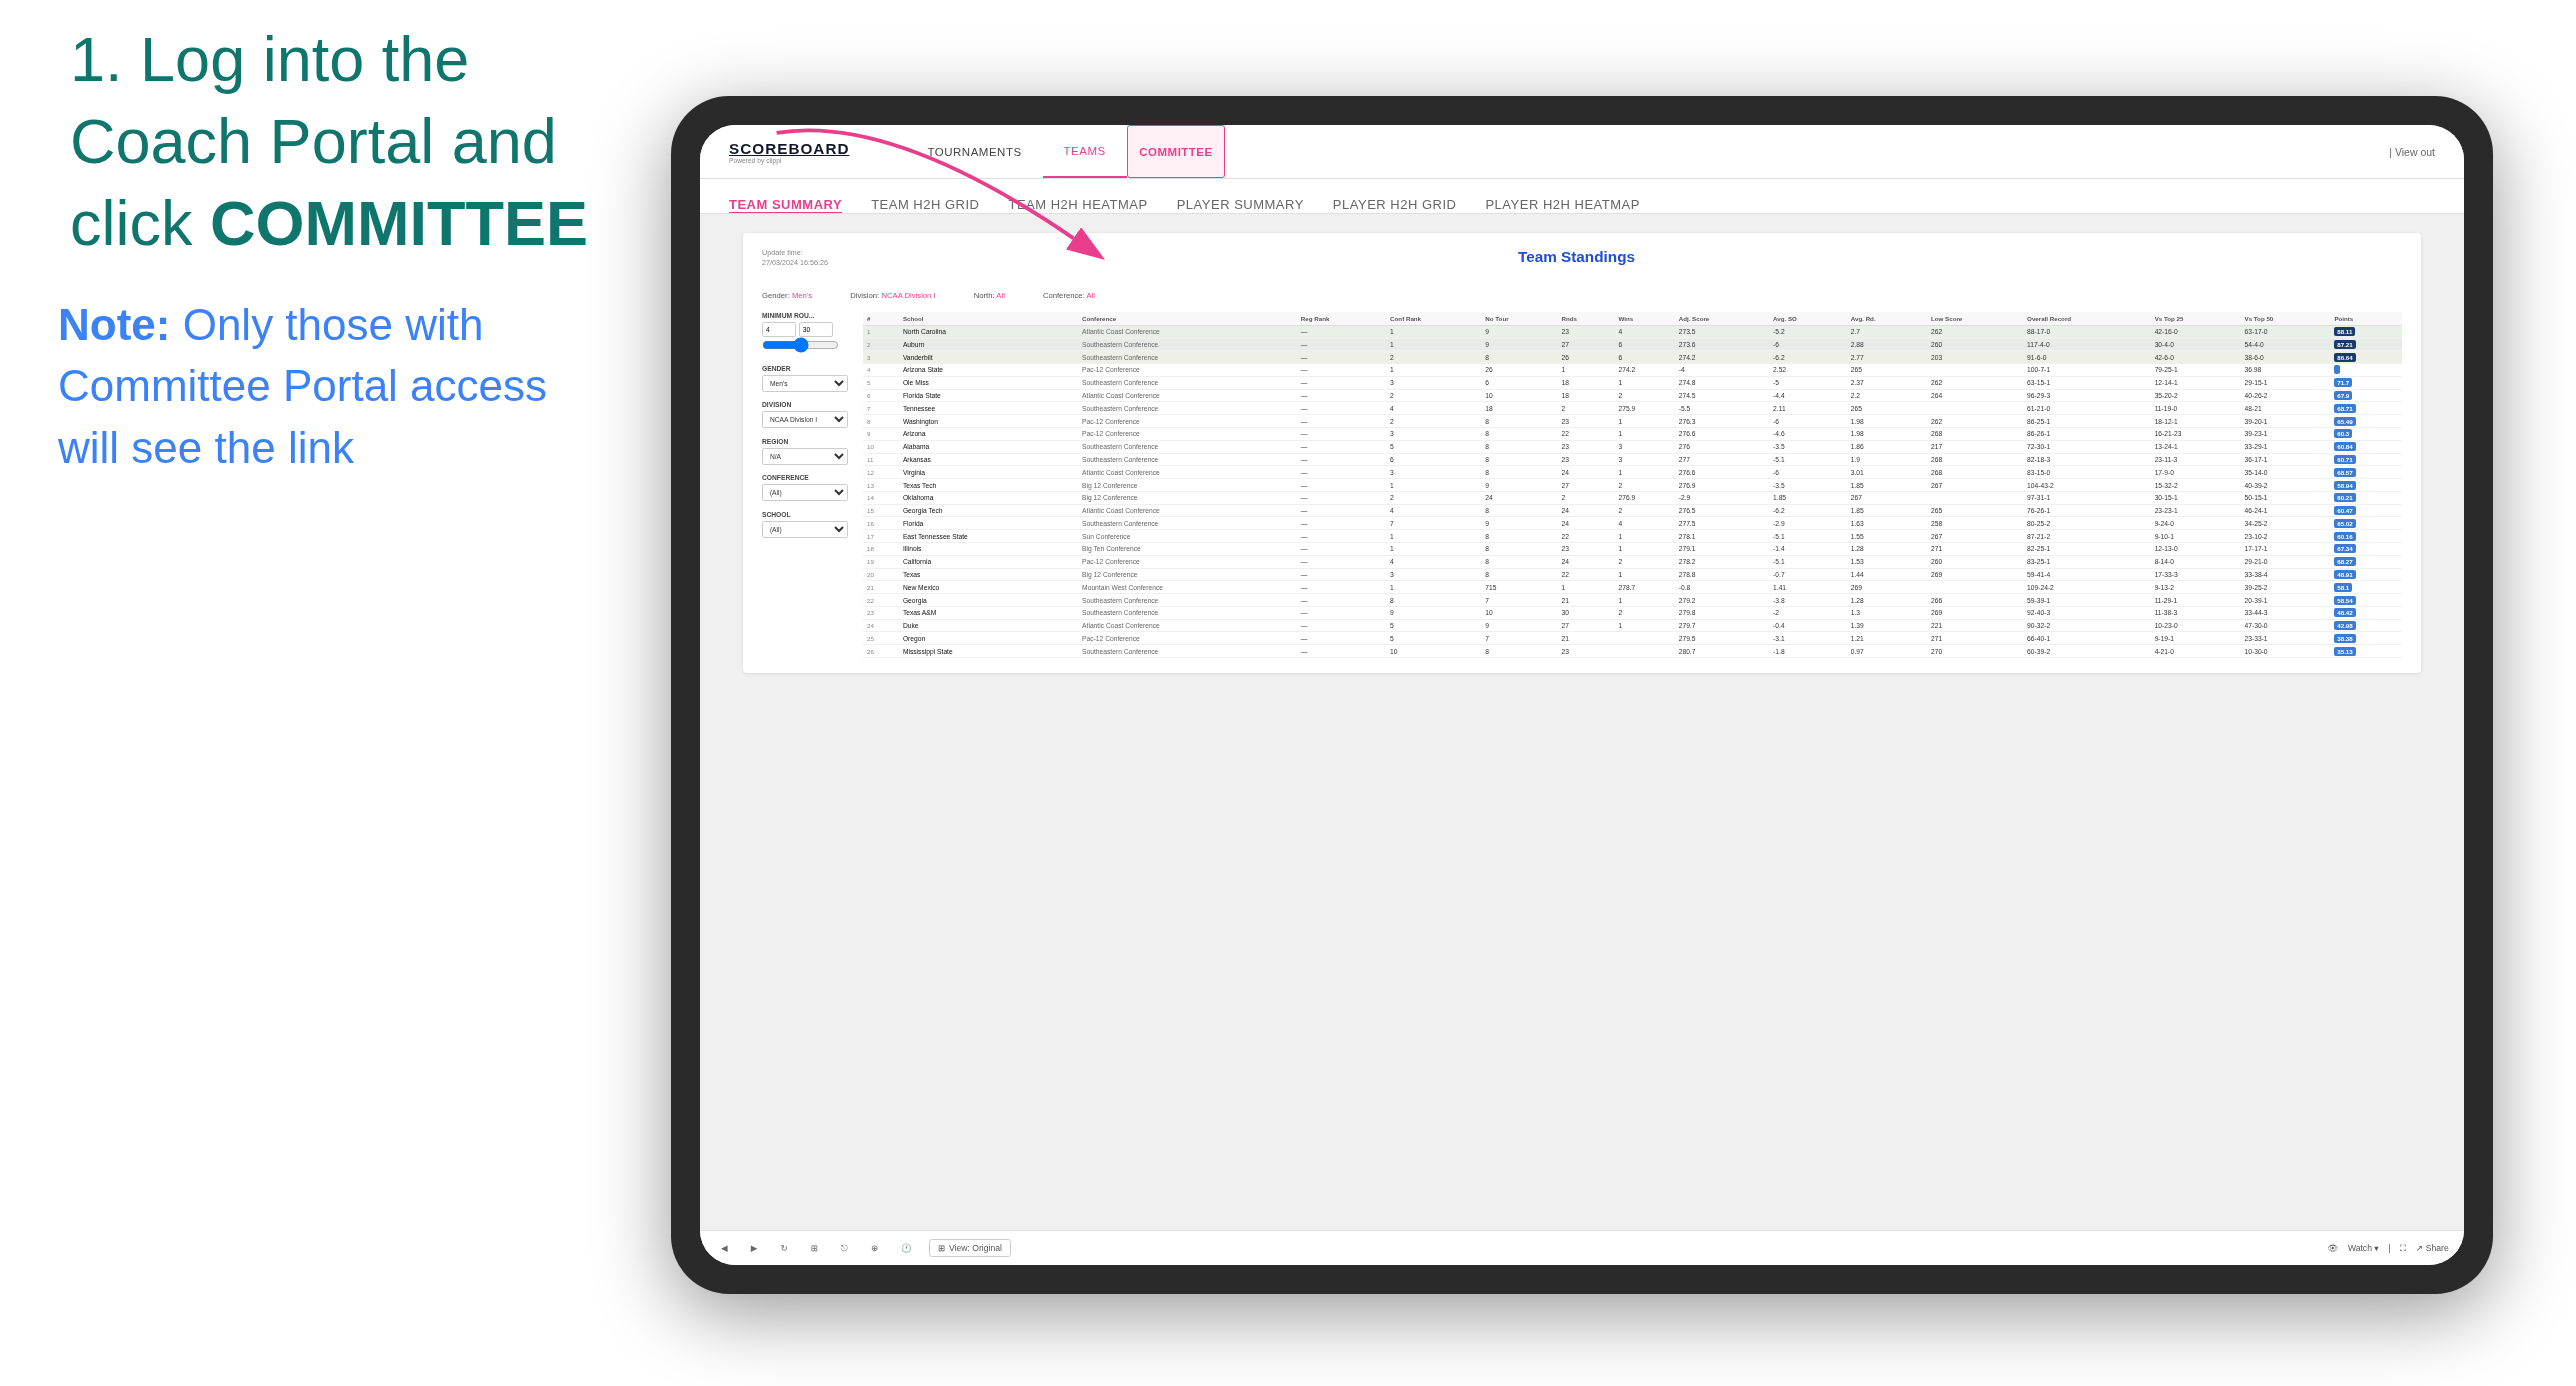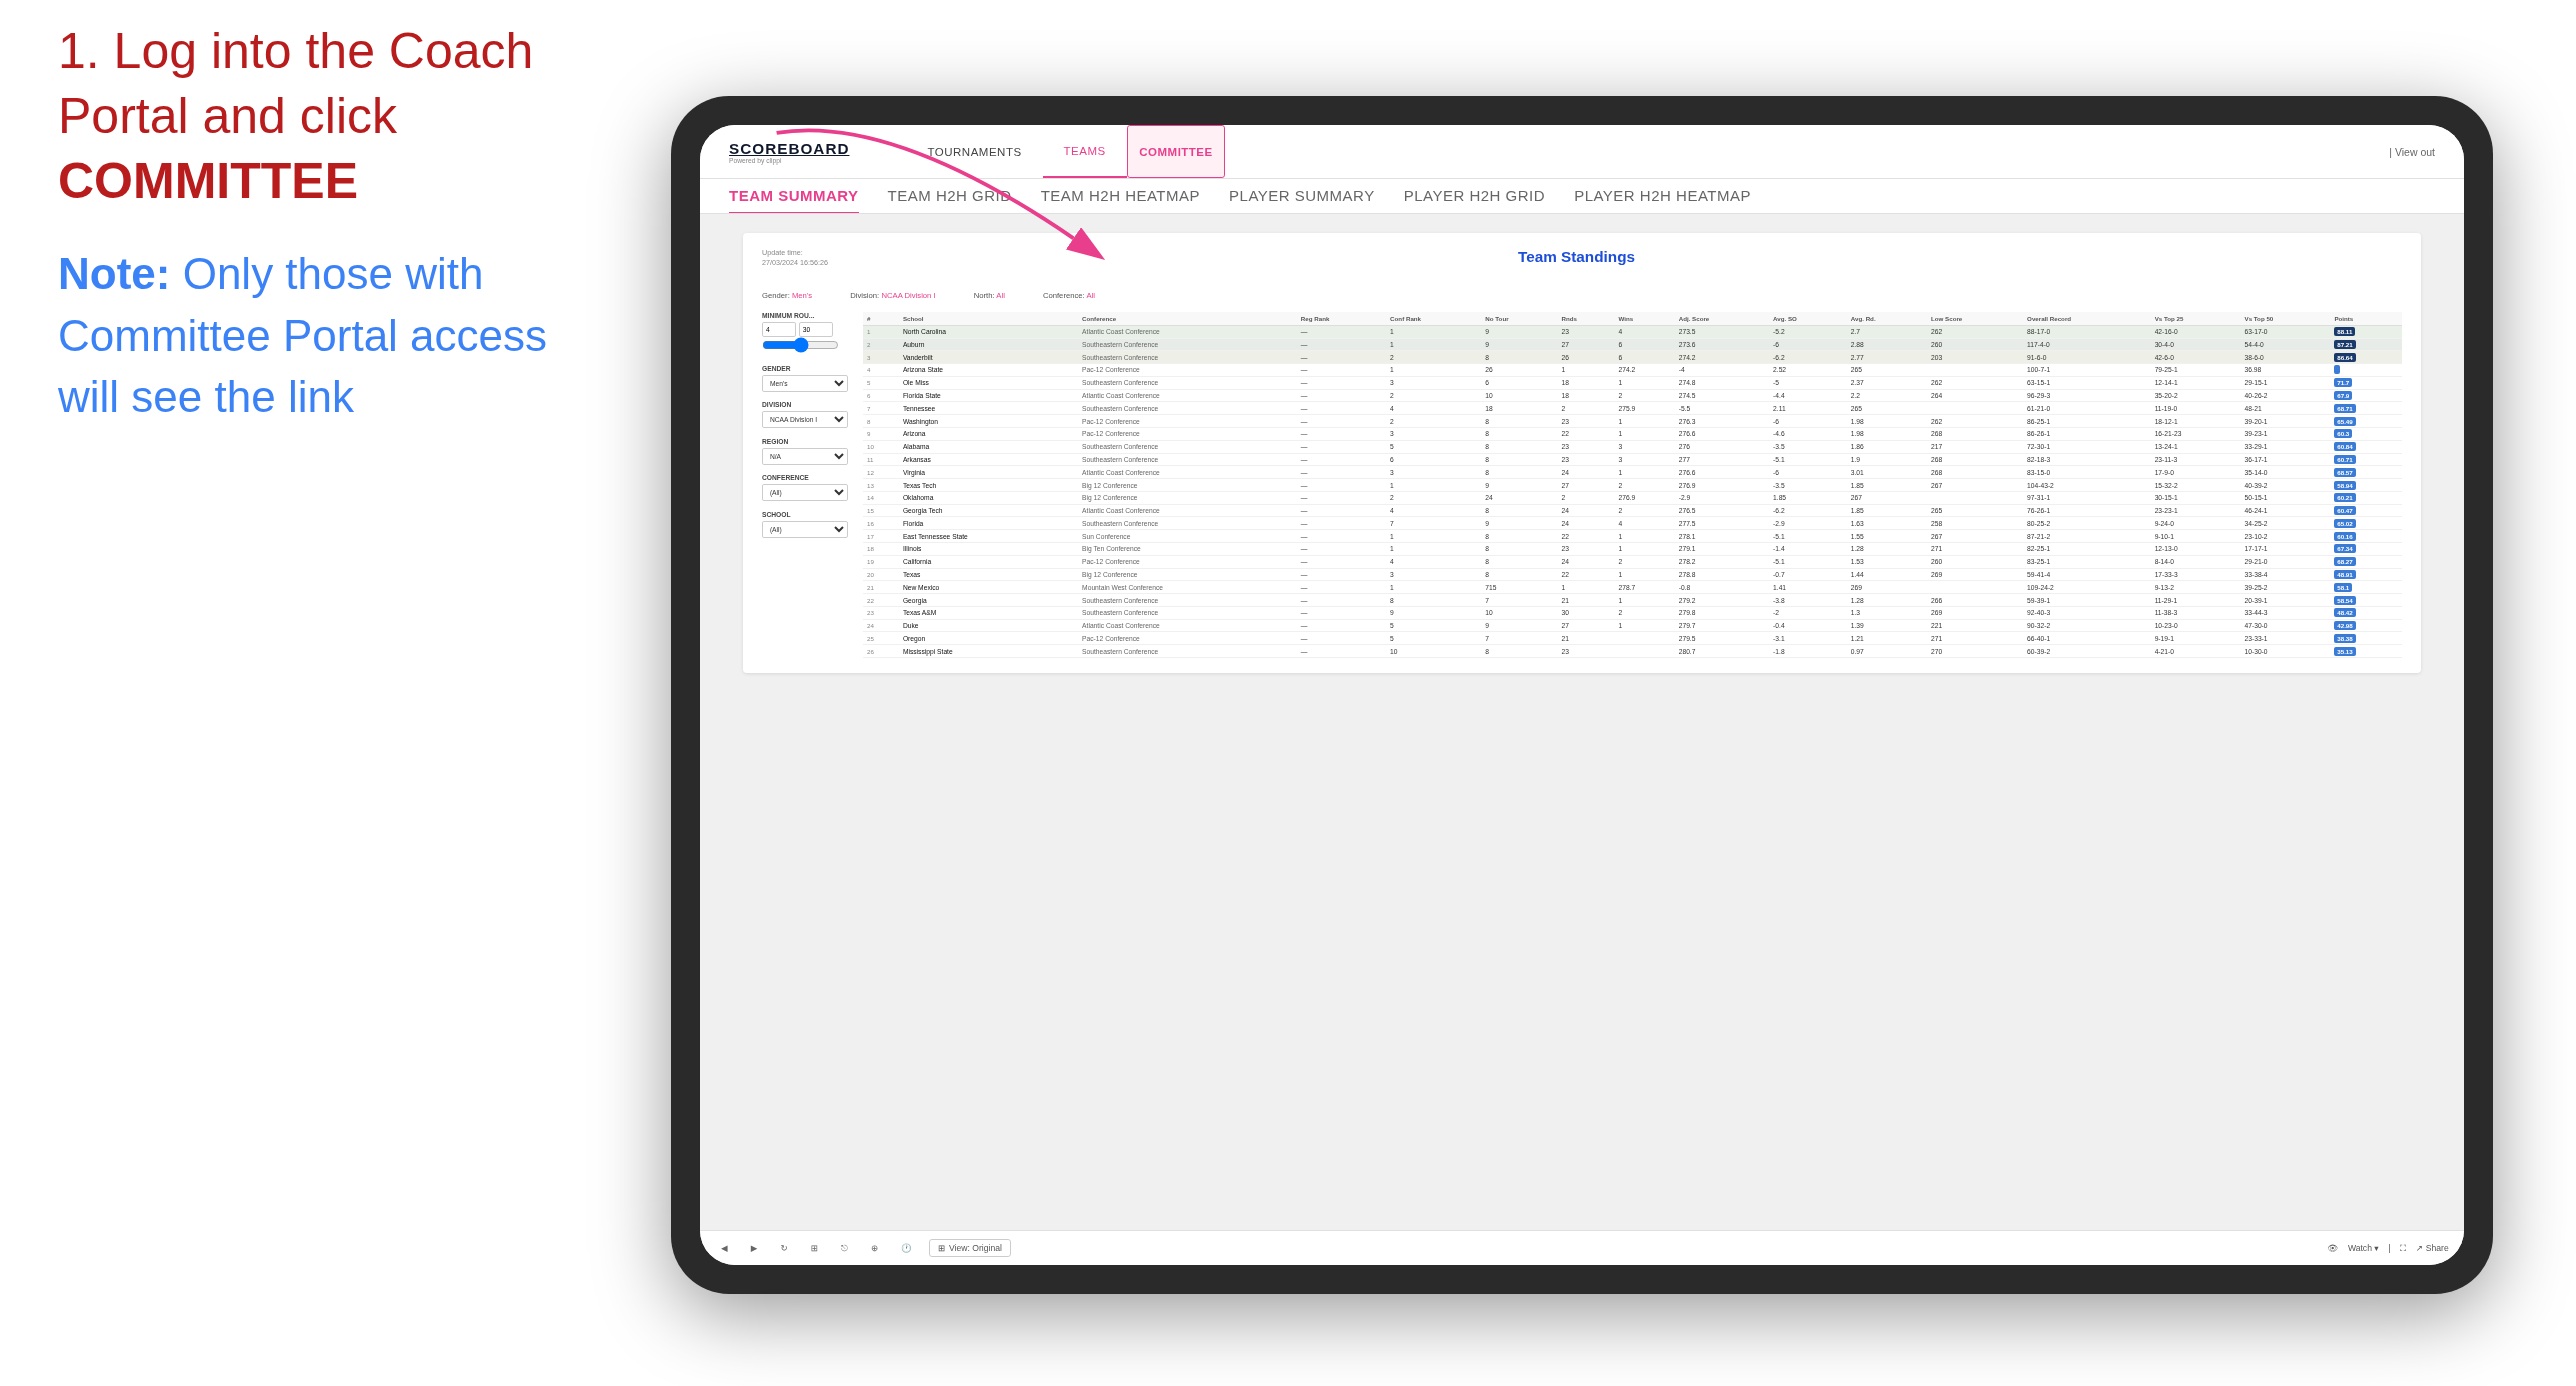--- a/index.html
+++ b/index.html
@@ -13,25 +13,26 @@
     }
 
     
     .instruction-area {
       position: absolute;
       top: 19px;
       left: 58px;
       width: 556px;
     }
     .instruction-title {
-      font-size: 50px;
+      font-size: 63px;
       font-weight: 400;
-      color: #b91c1c;
+      color: #0f766e;
       line-height: 1.3;
       margin-bottom: 29px;
+      margin-left: 12px;
     }
     .instruction-title strong {
       font-weight: 900;
     }
     .note-text {
       font-size: 44px;
       color: #3b82f6;
       line-height: 1.4;
     }
     .note-text strong {
@@ -132,28 +133,28 @@
       background: #fff;
       border-bottom: 1px solid #e0e0e0;
       padding: 0 29px;
       height: 35px;
       display: flex;
       align-items: center;
       gap: 29px;
       flex-shrink: 0;
     }
     .sub-nav-item {
-      font-size: 15px;
+      font-size: 13px;
       color: #666;
       cursor: pointer;
       text-transform: uppercase;
       letter-spacing: 0.5px;
       height: 100%;
       display: flex;
-      align-items: center;
+      align-items: flex-end;
       border-bottom: 1.9px solid transparent;
     }
     .sub-nav-item.active {
       color: #e83e8c;
       border-bottom: 1.9px solid #e83e8c;
       font-weight: 600;
     }
 
     
     .main-content {

